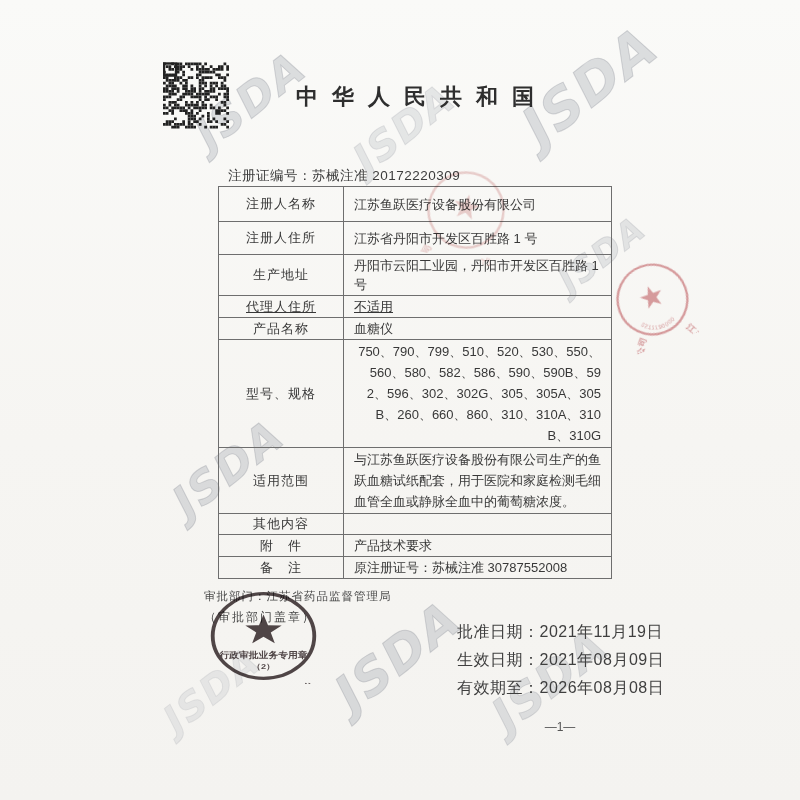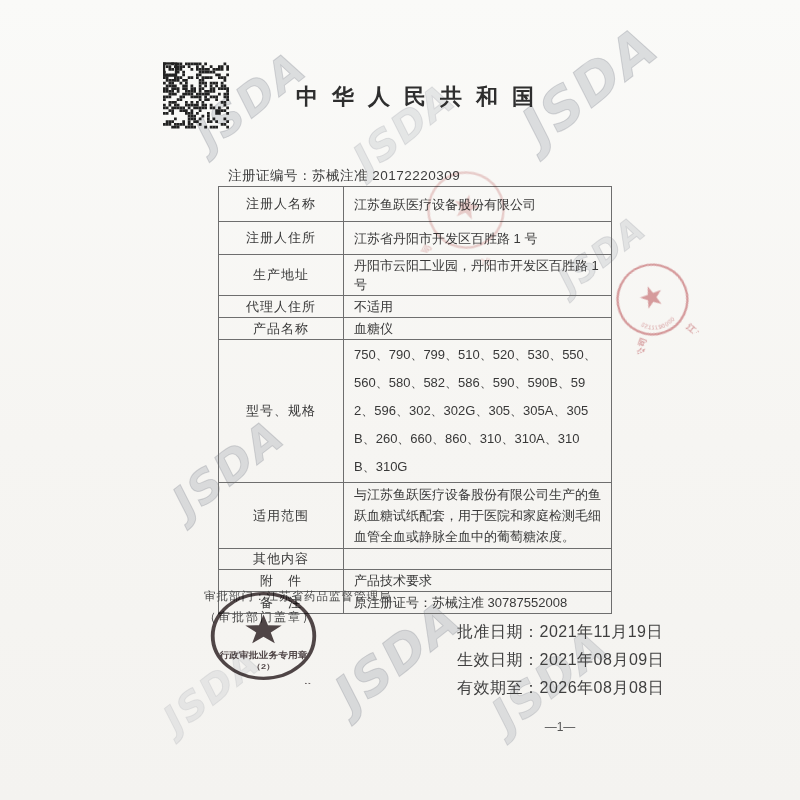--- a/index.html
+++ b/index.html
@@ -48,21 +48,21 @@
   }
   table.cert td{
     border:1px solid #6e6e6e;
     padding:1px 10px;
     vertical-align:middle;
   }
   td.lbl{
     width:104px;text-align:center;letter-spacing:1px;padding:1px 2px;
   }
   td.val{line-height:19px;}
-  td.val.breakall{word-break:break-all;line-height:28px;}
+  td.val.breakall{word-break:break-all;line-height:21px;text-align:right;}
   td.val.scope{line-height:21px;}
   
   .dept-line{position:absolute;left:204px;top:589px;font-size:11.5px;color:#4a4a4a;letter-spacing:1px;}
   .seal-note{position:absolute;left:204px;top:609px;font-size:12px;color:#4a4a4a;letter-spacing:2px;}
   .dates{position:absolute;left:457px;top:622px;font-size:16px;color:#3f3f3f;}
   .dates .dline{margin-bottom:7px;letter-spacing:0.5px;}
   .page-number{position:absolute;left:530px;top:720px;width:60px;text-align:center;font-size:12px;color:#555;}
   
   .stamp{position:absolute;mix-blend-mode:multiply;pointer-events:none;}
   .stamp-approval{left:206px;top:588px;width:115px;height:96px;opacity:0.93;}
@@ -389,21 +389,21 @@
       <td class="val">江苏鱼跃医疗设备股份有限公司</td>
     </tr>
     <tr style="height:33px;">
       <td class="lbl">注册人住所</td>
       <td class="val">江苏省丹阳市开发区百胜路 1 号</td>
     </tr>
     <tr style="height:23px;">
       <td class="lbl">生产地址</td>
       <td class="val">丹阳市云阳工业园，丹阳市开发区百胜路 1 号</td>
     </tr>
-    <tr style="height:22px;">
+    <tr style="height:22px;text-decoration:underline;">
       <td class="lbl">代理人住所</td>
       <td class="val">不适用</td>
     </tr>
     <tr style="height:22px;">
       <td class="lbl">产品名称</td>
       <td class="val">血糖仪</td>
     </tr>
     <tr style="height:79px;">
       <td class="lbl">型号、规格</td>
       <td class="val breakall">750、790、799、510、520、530、550、560、580、582、586、590、590B、592、596、302、302G、305、305A、305B、260、660、860、310、310A、310B、310G</td>

